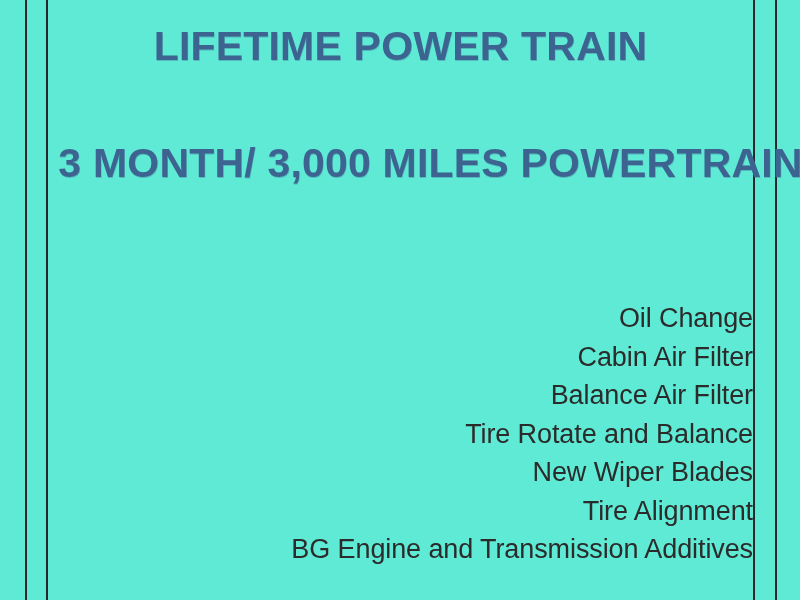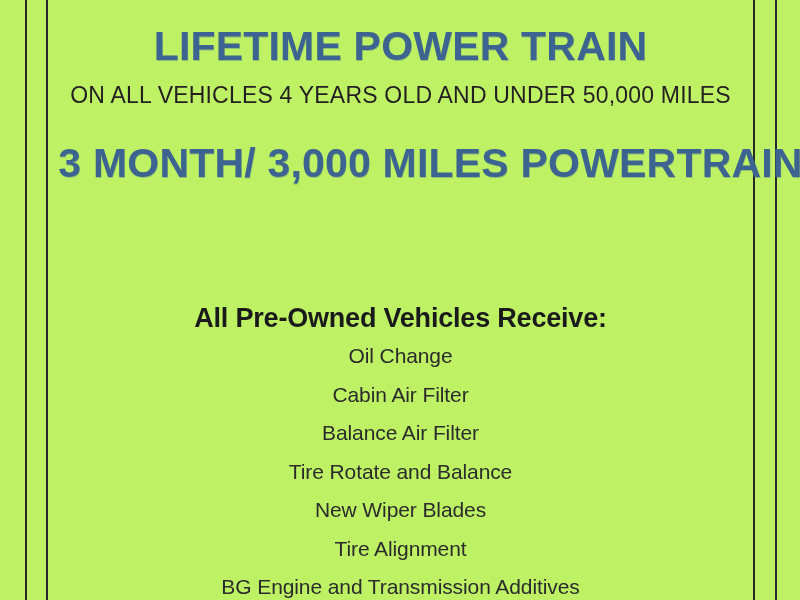--- a/index.html
+++ b/index.html
@@ -10,21 +10,21 @@
   }
   body {
     font-family: "Liberation Sans", sans-serif;
     -webkit-font-smoothing: antialiased;
   }
 
   #flyer {
     position: relative;
     width: 800px;
     height: 600px;
-    background: #bef264;
+    background: #5eead4;
     overflow: hidden;
   }
 
   
   .rule {
     position: absolute;
     top: 0;
     width: 2px;
     height: 600px;
     background: #26282b;
@@ -86,54 +86,51 @@
   .list-title {
     color: #1a1a1a;
     font-size: 27px;
     font-weight: bold;
     line-height: 38px;
     letter-spacing: -0.2px;
     white-space: nowrap;
   }
   .list-item {
     color: #2b2b2b;
-    font-size: 21px;
+    font-size: 27px;
     font-weight: normal;
     line-height: 38.5px;
     letter-spacing: -0.1px;
     white-space: nowrap;
+    text-align: right;
   }
 </style>
 </head>
 <body>
 
 <div id="flyer">
 
   <div class="rule rule-left-outer"></div>
   <div class="rule rule-left-inner"></div>
   <div class="rule rule-right-inner"></div>
   <div class="rule rule-right-outer"></div>
 
   <div class="content">
 
     <div id="headline-1">
       <span class="headline">LIFETIME POWER TRAIN</span>
     </div>
 
-    <div id="subhead-1">
-      <span class="subhead">ON ALL VEHICLES 4 YEARS OLD AND UNDER 50,000 MILES</span>
-    </div>
 
     <div id="headline-2">
       <span class="headline">3 MONTH/ 3,000 MILES POWERTRAIN</span>
     </div>
 
 
     <div id="services">
-      <div class="list-title">All Pre-Owned Vehicles Receive:</div>
       <div class="list-item">Oil Change</div>
       <div class="list-item">Cabin Air Filter</div>
       <div class="list-item">Balance Air Filter</div>
       <div class="list-item">Tire Rotate and Balance</div>
       <div class="list-item">New Wiper Blades</div>
       <div class="list-item">Tire Alignment</div>
       <div class="list-item">BG Engine and Transmission Additives</div>
     </div>
 
   </div>

